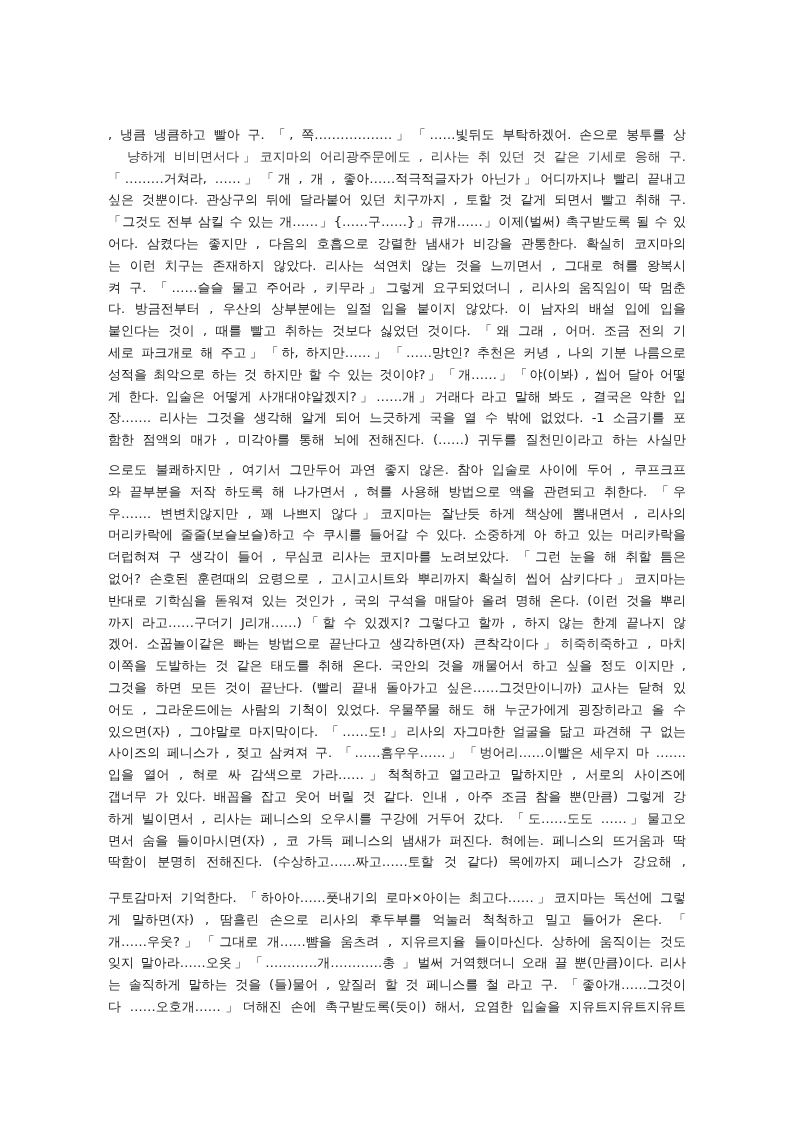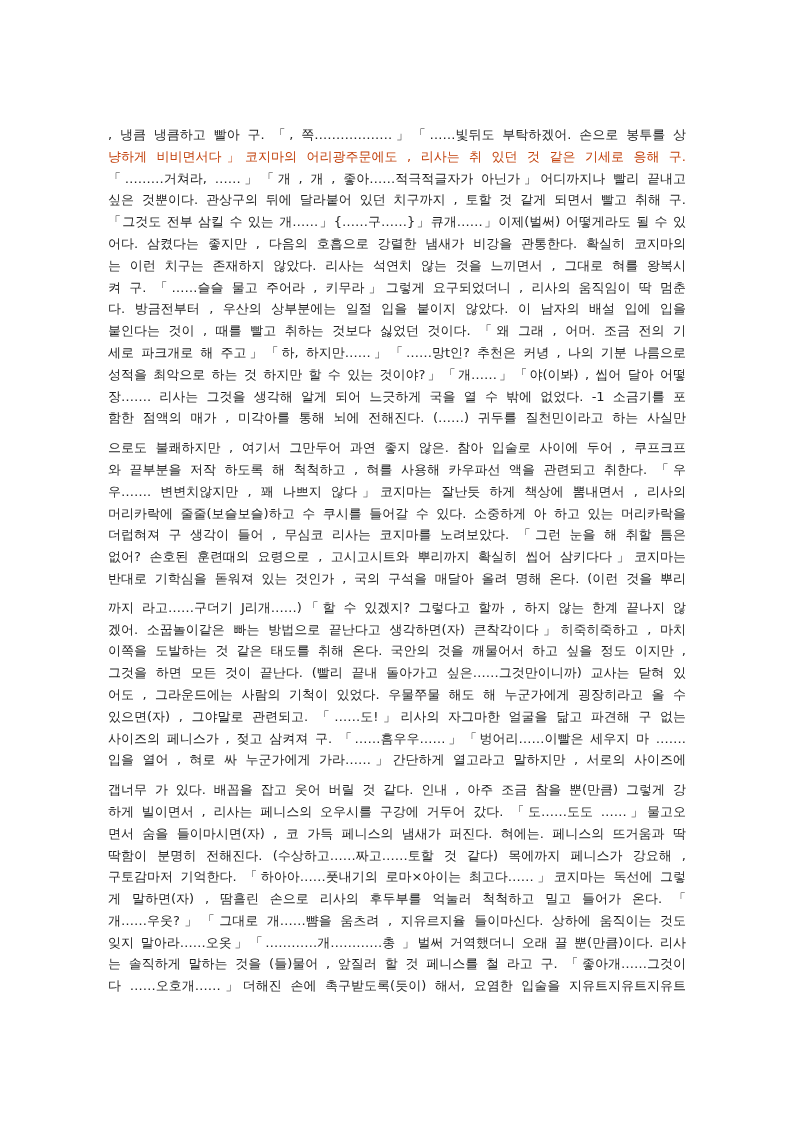--- a/index.html
+++ b/index.html
@@ -33,52 +33,53 @@
     white-space: normal;
     letter-spacing: 0;
   }
 </style>
 </head>
 <body>
 
 <div class="page" style="background: rgb(255, 255, 255);">
   <div class="text-block" id="text-block">
       <div class="text-line" style="color: rgb(31, 31, 31);">,  냉큼 냉큼하고 빨아 구. 「,  쪽………………」「……빛뒤도 부탁하겠어. 손으로 봉투를 상</div>
-      <div class="text-line" style="color: #c2410c;">냥하게 비비면서다」코지마의 어리광주문에도 ,  리사는 취 있던 것 같은 기세로 응해 구.</div>
+      <div class="text-line" style="color: #404040; margin-left: 19px;">냥하게 비비면서다」코지마의 어리광주문에도 ,  리사는 취 있던 것 같은 기세로 응해 구.</div>
       <div class="text-line" style="color: rgb(31, 31, 31);">「………거쳐라,  ……」「개 ,  개 ,  좋아……적극적글자가 아닌가」어디까지나 빨리 끝내고</div>
       <div class="text-line" style="color: rgb(31, 31, 31);">싶은 것뿐이다. 관상구의 뒤에 달라붙어 있던 치구까지 ,  토할 것 같게 되면서 빨고 취해 구.</div>
-      <div class="text-line" style="color: rgb(31, 31, 31);">「그것도 전부 삼킬 수 있는 개……」{……구……}」큐개……」이제(벌써) 어떻게라도 될 수 있</div>
+      <div class="text-line" style="color: rgb(31, 31, 31);">「그것도 전부 삼킬 수 있는 개……」{……구……}」큐개……」이제(벌써) 촉구받도록 될 수 있</div>
       <div class="text-line" style="color: rgb(31, 31, 31);">어다. 삼켰다는 좋지만 ,  다음의 호흡으로 강렬한 냄새가 비강을 관통한다. 확실히 코지마의</div>
       <div class="text-line" style="color: rgb(31, 31, 31);">는 이런 치구는 존재하지 않았다. 리사는 석연치 않는 것을 느끼면서 ,  그대로 혀를 왕복시</div>
       <div class="text-line" style="color: rgb(31, 31, 31);">켜 구. 「……슬슬 물고 주어라 ,  키무라」그렇게 요구되었더니 ,  리사의 움직임이 딱 멈춘</div>
       <div class="text-line" style="color: rgb(31, 31, 31);">다.  방금전부터 ,  우산의 상부분에는 일절 입을 붙이지 않았다. 이 남자의 배설 입에 입을</div>
       <div class="text-line" style="color: rgb(31, 31, 31);">붙인다는 것이 ,  때를 빨고 취하는 것보다 싫었던 것이다. 「왜 그래 ,  어머. 조금 전의 기</div>
       <div class="text-line" style="color: rgb(31, 31, 31);">세로 파크개로 해 주고」「하, 하지만……」「……망t인?  추천은 커녕 ,  나의 기분 나름으로</div>
       <div class="text-line" style="color: rgb(31, 31, 31);">성적을 최악으로 하는 것 하지만 할 수 있는 것이야?」「개……」「야(이봐) ,  씹어 달아 어떻</div>
+      <div class="text-line" style="color: rgb(31, 31, 31);">게 한다. 입술은 어떻게 사개대야알겠지?」……개」거래다 라고 말해 봐도 ,  결국은 약한 입</div>
       <div class="text-line" style="color: rgb(31, 31, 31);">장……. 리사는 그것을 생각해 알게 되어 느긋하게 국을 열 수 밖에 없었다. -1 소금기를 포</div>
       <div class="text-line" style="color: rgb(31, 31, 31);">함한 점액의 매가 ,  미각아를 통해 뇌에 전해진다. (……) 귀두를 질천민이라고 하는 사실만</div>
       <div class="text-line" style="color: rgb(31, 31, 31); margin-top: 8px;">으로도 불쾌하지만 ,  여기서 그만두어 과연 좋지 않은. 참아 입술로 사이에 두어 ,  쿠프크프</div>
-      <div class="text-line" style="color: rgb(31, 31, 31);">와 끝부분을 저작 하도록 해 척척하고 ,  혀를 사용해 카우파선 액을 관련되고 취한다. 「우</div>
+      <div class="text-line" style="color: rgb(31, 31, 31);">와 끝부분을 저작 하도록 해 나가면서 ,  혀를 사용해 방법으로 액을 관련되고 취한다. 「우</div>
       <div class="text-line" style="color: rgb(31, 31, 31);">우……. 변변치않지만 ,  꽤 나쁘지 않다」코지마는 잘난듯 하게 책상에 뽐내면서 ,  리사의</div>
       <div class="text-line" style="color: rgb(31, 31, 31);">머리카락에 줄줄(보슬보슬)하고 수 쿠시를 들어갈 수 있다. 소중하게 아 하고 있는 머리카락을</div>
       <div class="text-line" style="color: rgb(31, 31, 31);">더럽혀져 구 생각이 들어 ,  무심코 리사는 코지마를 노려보았다. 「그런 눈을 해 취할 틈은</div>
       <div class="text-line" style="color: rgb(31, 31, 31);">없어?  손호된 훈련때의 요령으로 ,  고시고시트와 뿌리까지 확실히 씹어 삼키다다」코지마는</div>
       <div class="text-line" style="color: rgb(31, 31, 31);">반대로 기학심을 돋워져 있는 것인가 ,  국의 구석을 매달아 올려 명해 온다. (이런 것을 뿌리</div>
-      <div class="text-line" style="color: rgb(31, 31, 31); margin-top: 7px;">까지 라고……구더기 J리개……)「할 수 있겠지?  그렇다고 할까 ,  하지 않는 한계 끝나지 않</div>
+      <div class="text-line" style="color: rgb(31, 31, 31);">까지 라고……구더기 J리개……)「할 수 있겠지?  그렇다고 할까 ,  하지 않는 한계 끝나지 않</div>
       <div class="text-line" style="color: rgb(31, 31, 31);">겠어. 소꿉놀이같은 빠는 방법으로 끝난다고 생각하면(자) 큰착각이다」히죽히죽하고 ,  마치</div>
       <div class="text-line" style="color: rgb(31, 31, 31);">이쪽을 도발하는 것 같은 태도를 취해 온다. 국안의 것을 깨물어서 하고 싶을 정도 이지만 ,</div>
       <div class="text-line" style="color: rgb(31, 31, 31);">그것을 하면 모든 것이 끝난다.  (빨리 끝내 돌아가고 싶은……그것만이니까) 교사는 닫혀 있</div>
       <div class="text-line" style="color: rgb(31, 31, 31);">어도 ,  그라운드에는 사람의 기척이 있었다. 우물쭈물 해도 해 누군가에게 굉장히라고 올 수</div>
-      <div class="text-line" style="color: rgb(31, 31, 31);">있으면(자) ,  그야말로 관련되고. 「……도!」리사의 자그마한 얼굴을 닮고 파견해 구 없는</div>
+      <div class="text-line" style="color: rgb(31, 31, 31);">있으면(자) ,  그야말로 마지막이다. 「……도!」리사의 자그마한 얼굴을 닮고 파견해 구 없는</div>
       <div class="text-line" style="color: rgb(31, 31, 31);">사이즈의 페니스가 ,  젖고 삼켜져 구. 「……흠우우……」「벙어리……이빨은 세우지 마 …….</div>
-      <div class="text-line" style="color: rgb(31, 31, 31);">입을 열어 ,  혀로 싸 누군가에게 가라……」간단하게 열고라고 말하지만 ,  서로의 사이즈에</div>
-      <div class="text-line" style="color: rgb(31, 31, 31); margin-top: 8px;">갭너무 가 있다. 배꼽을 잡고 웃어 버릴 것 같다. 인내 ,  아주 조금 참을 뿐(만큼) 그렇게 강</div>
+      <div class="text-line" style="color: rgb(31, 31, 31);">입을 열어 ,  혀로 싸 감색으로 가라……」척척하고 열고라고 말하지만 ,  서로의 사이즈에</div>
+      <div class="text-line" style="color: rgb(31, 31, 31);">갭너무 가 있다. 배꼽을 잡고 웃어 버릴 것 같다. 인내 ,  아주 조금 참을 뿐(만큼) 그렇게 강</div>
       <div class="text-line" style="color: rgb(31, 31, 31);">하게 빌이면서 ,  리사는 페니스의 오우시를 구강에 거두어 갔다. 「도……도도 ……」물고오</div>
       <div class="text-line" style="color: rgb(31, 31, 31);">면서 숨을 들이마시면(자) ,  코 가득 페니스의 냄새가 퍼진다. 혀에는. 페니스의 뜨거움과 딱</div>
       <div class="text-line" style="color: rgb(31, 31, 31);">딱함이 분명히 전해진다.  (수상하고……짜고……토할 것 같다) 목에까지 페니스가 강요해 ,</div>
-      <div class="text-line" style="color: rgb(31, 31, 31);">구토감마저 기억한다. 「하아아……풋내기의 로마×아이는 최고다……」코지마는 독선에 그렇</div>
+      <div class="text-line" style="color: rgb(31, 31, 31); margin-top: 14px;">구토감마저 기억한다. 「하아아……풋내기의 로마×아이는 최고다……」코지마는 독선에 그렇</div>
       <div class="text-line" style="color: rgb(31, 31, 31);">게 말하면(자) ,  땀흘린 손으로 리사의 후두부를 억눌러 척척하고 밀고 들어가 온다. 「</div>
       <div class="text-line" style="color: rgb(31, 31, 31);">개……우웃?」「그대로 개……뺨을 움츠려 ,  지유르지율 들이마신다. 상하에 움직이는 것도</div>
       <div class="text-line" style="color: rgb(31, 31, 31);">잊지 말아라……오옷」「…………개…………총 」벌써 거역했더니 오래 끌 뿐(만큼)이다. 리사</div>
       <div class="text-line" style="color: rgb(31, 31, 31);">는 솔직하게 말하는 것을 (들)물어 ,  앞질러 할 것 페니스를 철 라고 구. 「좋아개……그것이</div>
       <div class="text-line" style="color: rgb(31, 31, 31);">다 ……오호개……」더해진 손에 촉구받도록(듯이) 해서,  요염한 입술을 지유트지유트지유트</div>
     </div>
 </div>
 
 </body></html>

